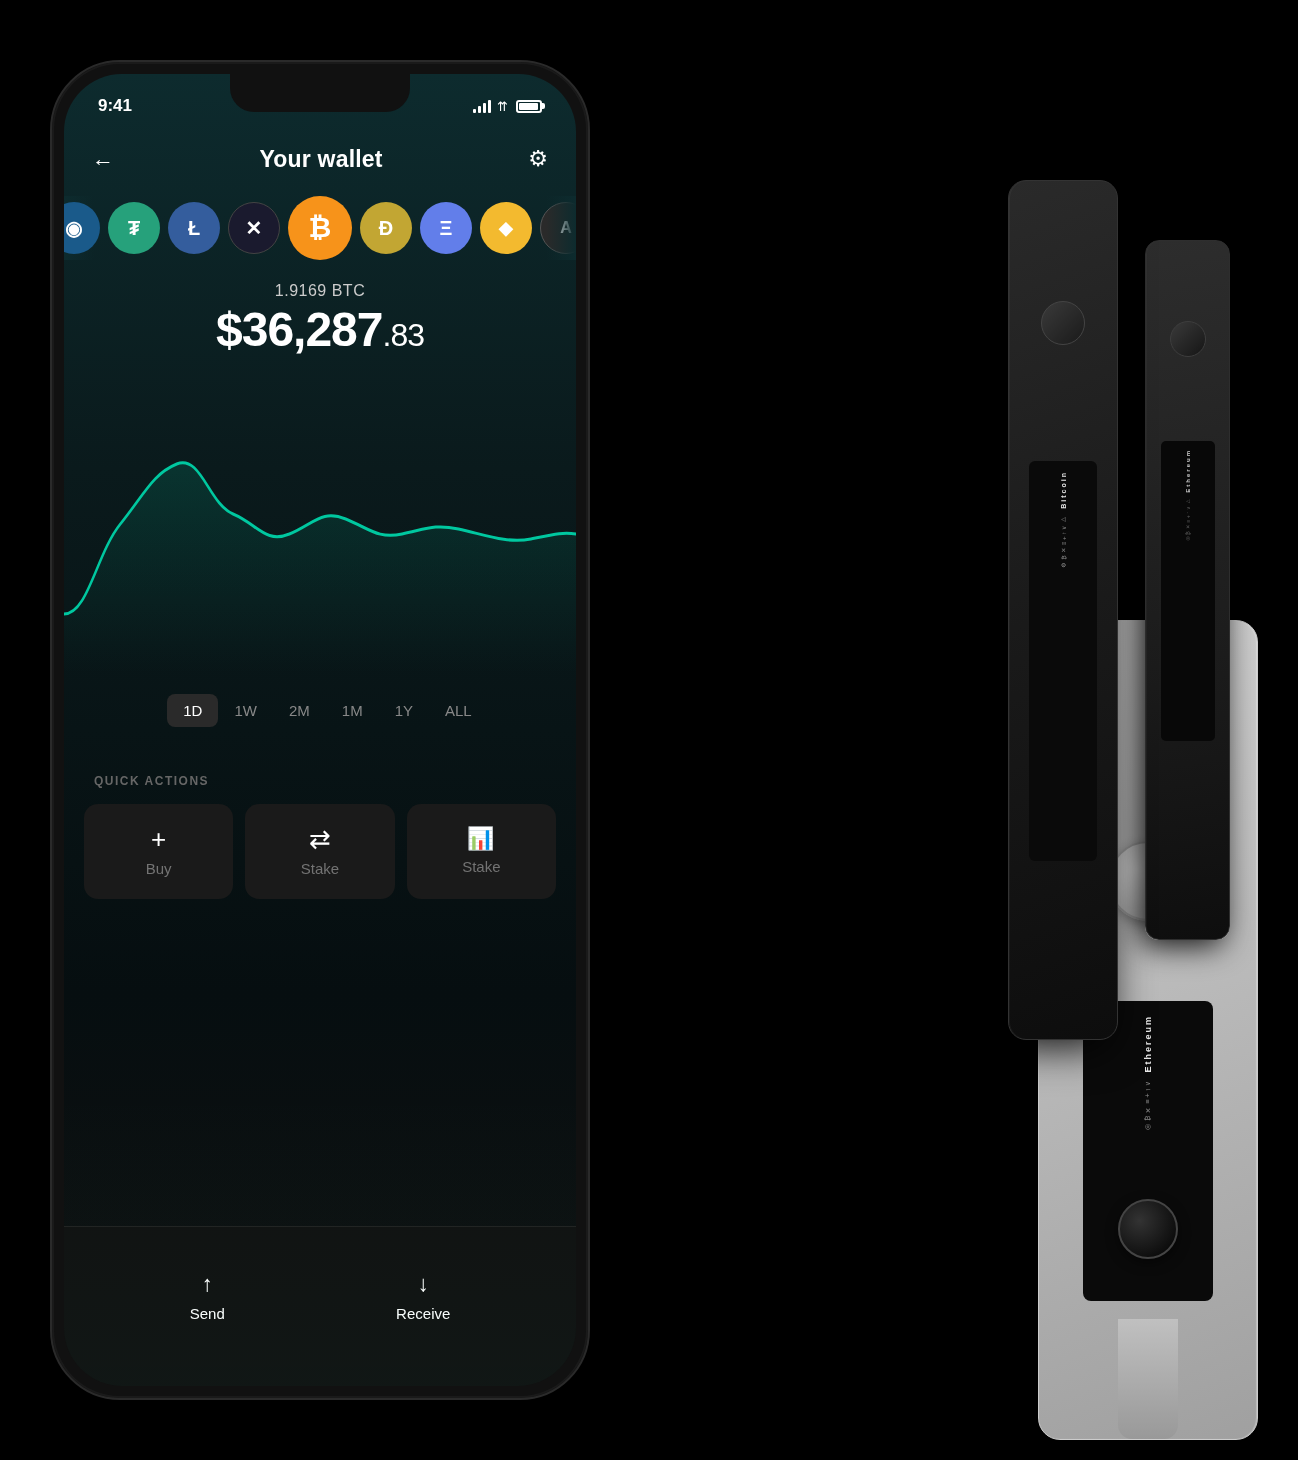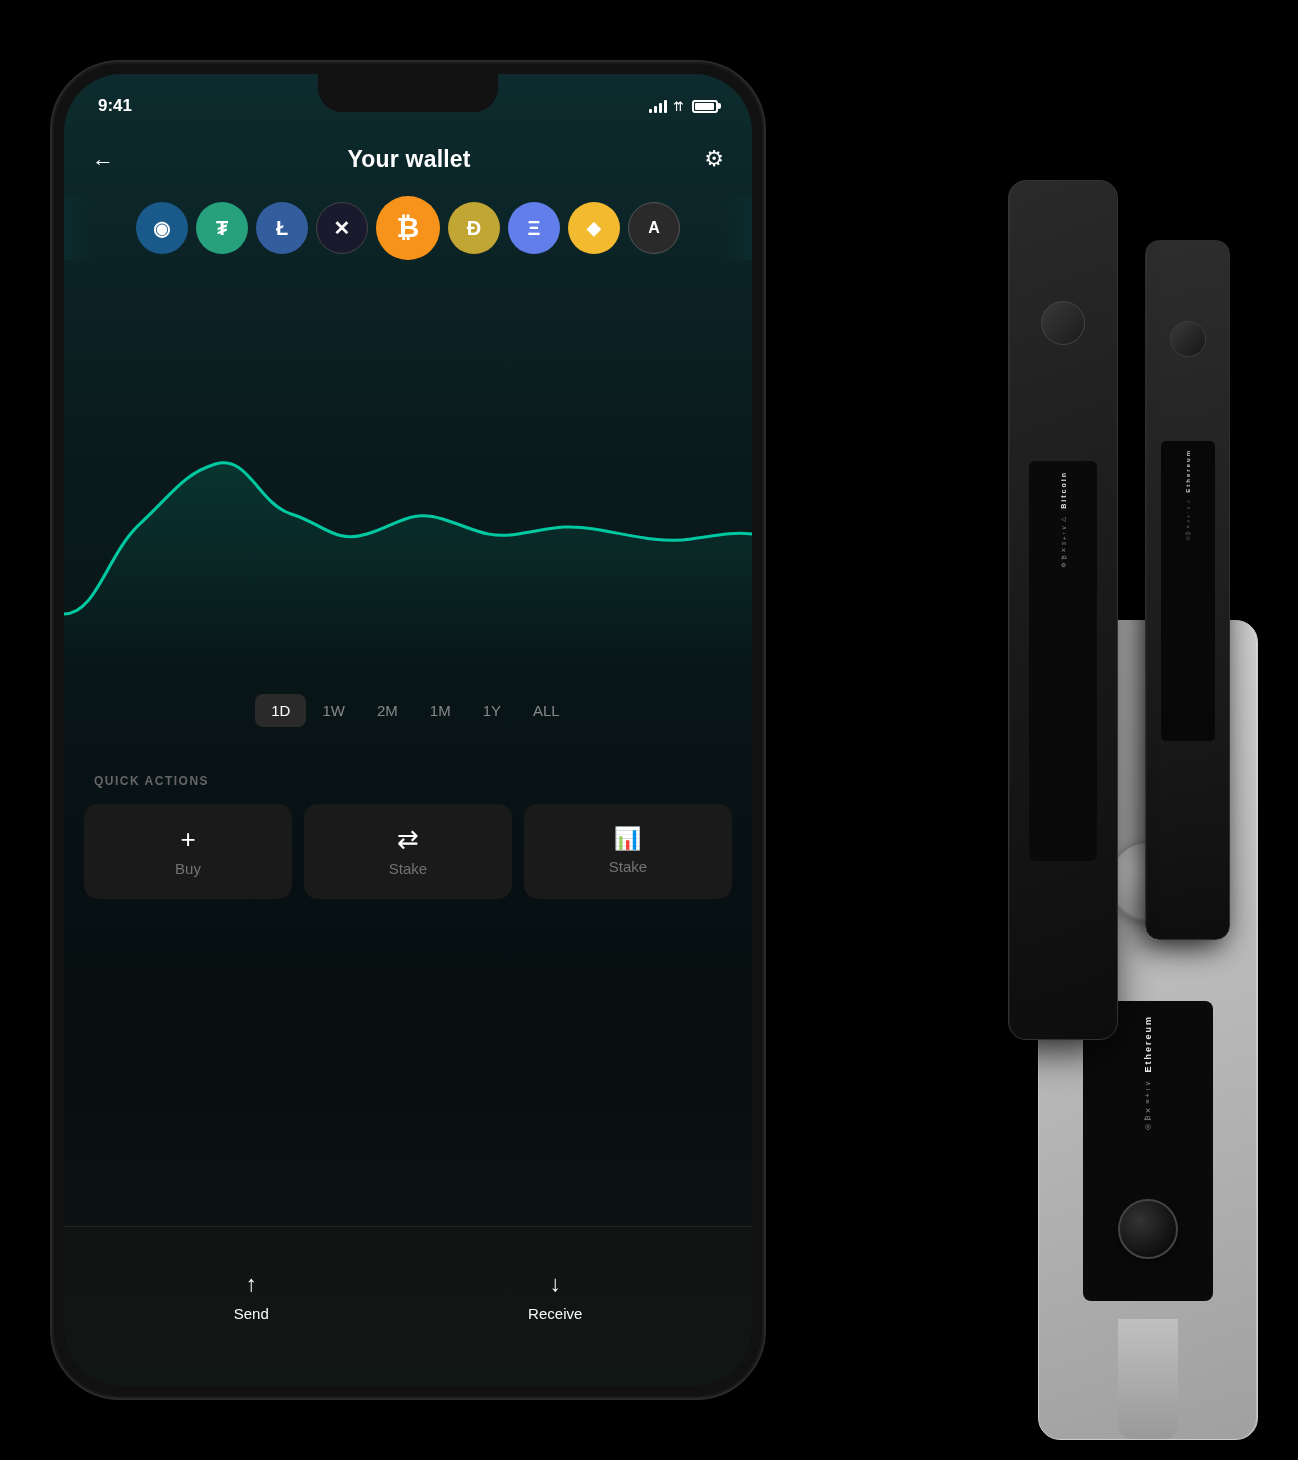--- a/index.html
+++ b/index.html
@@ -18,21 +18,21 @@
       position: relative;
       width: 1298px;
       height: 1460px;
     }
 
     
     .phone {
       position: absolute;
       left: 50px;
       top: 60px;
-      width: 716px;
+      width: 540px;
       height: 1340px;
       background: #111;
       border-radius: 70px;
       border: 2px solid #2a2a2a;
       box-shadow: 0 40px 120px rgba(0,0,0,0.8), inset 0 0 0 2px #1a1a1a;
       overflow: hidden;
       z-index: 10;
     }
 
     
@@ -685,20 +685,24 @@
         <div class="coin coin-bnb">
           <span class="coin-label" style="font-size:18px;">◆</span>
         </div>
         <div class="coin coin-algo">
           <span class="coin-label" style="font-size:16px;">A</span>
         </div>
         <div class="coin-partial-overlay-right"></div>
       </div>
 
       <div class="balance-area">
+        <div class="btc-amount">1.9169 BTC</div>
+        <div class="usd-amount">
+          <span>$36,287</span><span class="usd-cents">.83</span>
+        </div>
       </div>
 
       <div class="chart-area">
         <svg class="chart-svg" viewBox="0 0 636 260" preserveAspectRatio="none">
           <defs>
             <linearGradient id="chartGrad" x1="0%" y1="0%" x2="0%" y2="100%">
               <stop offset="0%" style="stop-color:#00C8A0;stop-opacity:0.15"></stop>
               <stop offset="100%" style="stop-color:#00C8A0;stop-opacity:0"></stop>
             </linearGradient>
           </defs>

